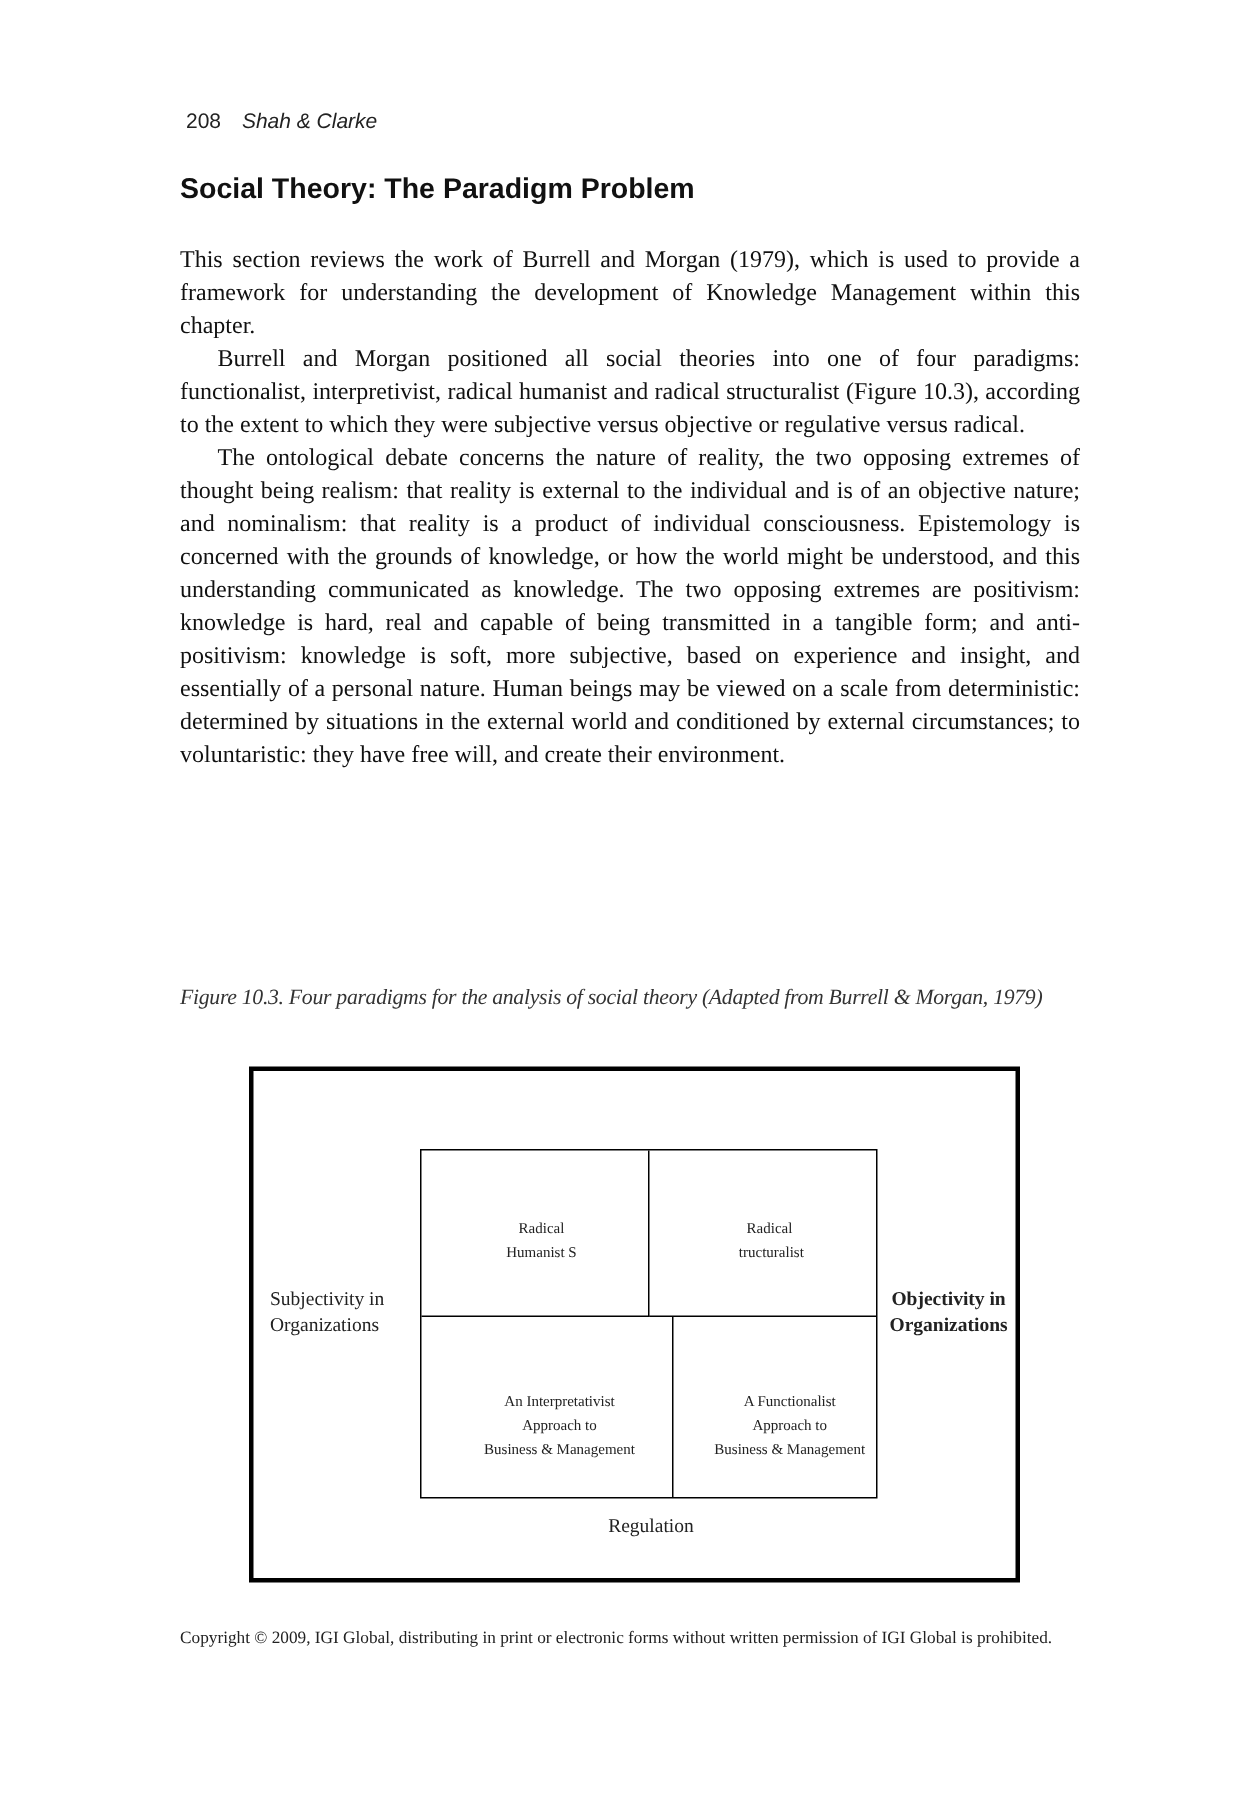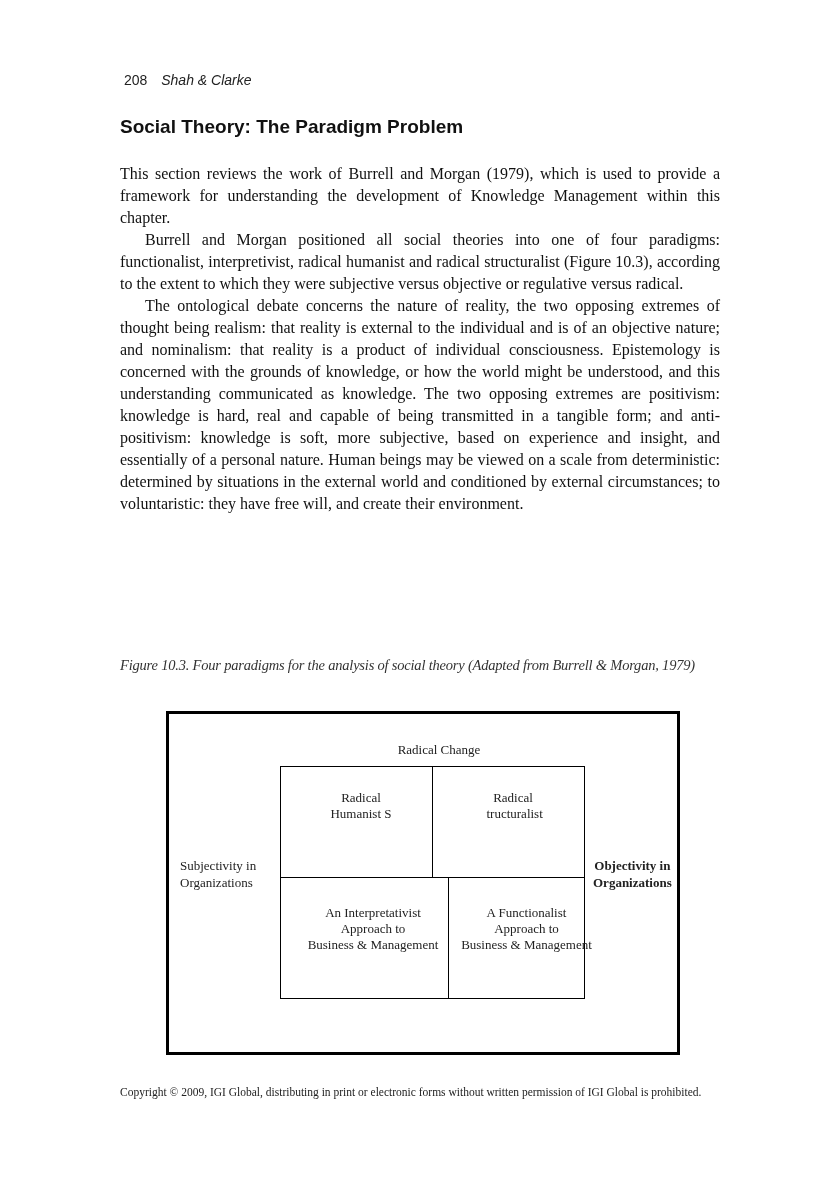--- a/index.html
+++ b/index.html
@@ -41,22 +41,22 @@
   .grid {
     position: absolute; left: 111px; top: 52px; width: 305px; height: 233px;
     border: 1px solid #000; box-sizing: border-box;
   }
   .cell { position: absolute; box-sizing: border-box; }
   .cell.tl { left: 0; top: 0; width: 152px; height: 111px; border-right: 1px solid #000; border-bottom: 1px solid #000; }
   .cell.tr { left: 152px; top: 0; width: 151px; height: 111px; border-bottom: 1px solid #000; }
   .cell.bl { left: 16px; top: 111px; width: 152px; height: 120px; border-right: 1px solid #000; }
   .cell.br { left: 152px; top: 111px; width: 151px; height: 120px; }
   .cell .txt {
-    position: absolute; font-family: "Liberation Serif", serif; font-size: 13px; line-height: 16px;
-    color: #222; text-align: center; white-space: nowrap;
+    position: absolute; font-family: "Liberation Serif", serif; font-size: 10px; line-height: 16px;
+    color: #222; text-align: center; white-space: nowrap; margin-top: 22px;
   }
   .cell.tl .txt { left: 40px; top: 23px; width: 80px; }
   .cell.tr .txt { left: 40px; top: 23px; width: 80px; }
   .cell.bl .txt { left: 0; top: 27px; width: 152px; }
   .cell.br .txt { left: 18px; top: 27px; width: 151px; }
   .copyright {
     position: absolute; left: 120px; top: 1084px; width: 605px;
     font-family: "Liberation Serif", serif; font-size: 11.5px; line-height: 16px; color: #222;
   }
 </style>
@@ -72,21 +72,20 @@
 
 <div class="body-text">
   <p>This section reviews the work of Burrell and Morgan (1979), which is used to provide a framework for understanding the development of Knowledge Management within this chapter.</p>
   <p class="indent">Burrell and Morgan positioned all social theories into one of four paradigms: functionalist, interpretivist, radical humanist and radical structuralist (Figure 10.3), according to the extent to which they were subjective versus objective or regulative versus radical.</p>
   <p class="indent">The ontological debate concerns the nature of reality, the two opposing extremes of thought being realism: that reality is external to the individual and is of an objective nature; and nominalism: that reality is a product of individual consciousness. Epistemology is concerned with the grounds of knowledge, or how the world might be understood, and this understanding communicated as knowledge. The two opposing extremes are positivism: knowledge is hard, real and capable of being transmitted in a tangible form; and anti-positivism: knowledge is soft, more subjective, based on experience and insight, and essentially of a personal nature. Human beings may be viewed on a scale from deterministic: determined by situations in the external world and conditioned by external circumstances; to voluntaristic: they have free will, and create their environment.</p>
 </div>
 
 <div class="caption">Figure 10.3. Four paradigms for the analysis of social theory (Adapted from Burrell &amp; Morgan, 1979)</div>
 
 <div class="figure-frame">
-  <div class="fig-label lbl-top">Radical Change</div>
   <div class="fig-label lbl-left" style="white-space:pre-line">Subjectivity in
 Organizations</div>
   <div class="fig-label lbl-right" style="white-space:pre-line">Objectivity in
 Organizations</div>
   <div class="grid">
     <div class="cell tl">
       <div class="txt" style="white-space:pre-line">Radical
 Humanist S</div>
     </div>
     <div class="cell tr">
@@ -97,15 +96,16 @@
       <div class="txt" style="white-space:pre-line">An Interpretativist
 Approach to
 Business &amp; Management</div>
     </div>
     <div class="cell br">
       <div class="txt" style="white-space:pre-line">A Functionalist
 Approach to
 Business &amp; Management</div>
     </div>
   </div>
+  <div class="fig-label lbl-bottom">Regulation</div>
 </div>
 
 <div class="copyright">Copyright © 2009, IGI Global, distributing in print or electronic forms without written permission of IGI Global is prohibited.</div>
 
 </body></html>

